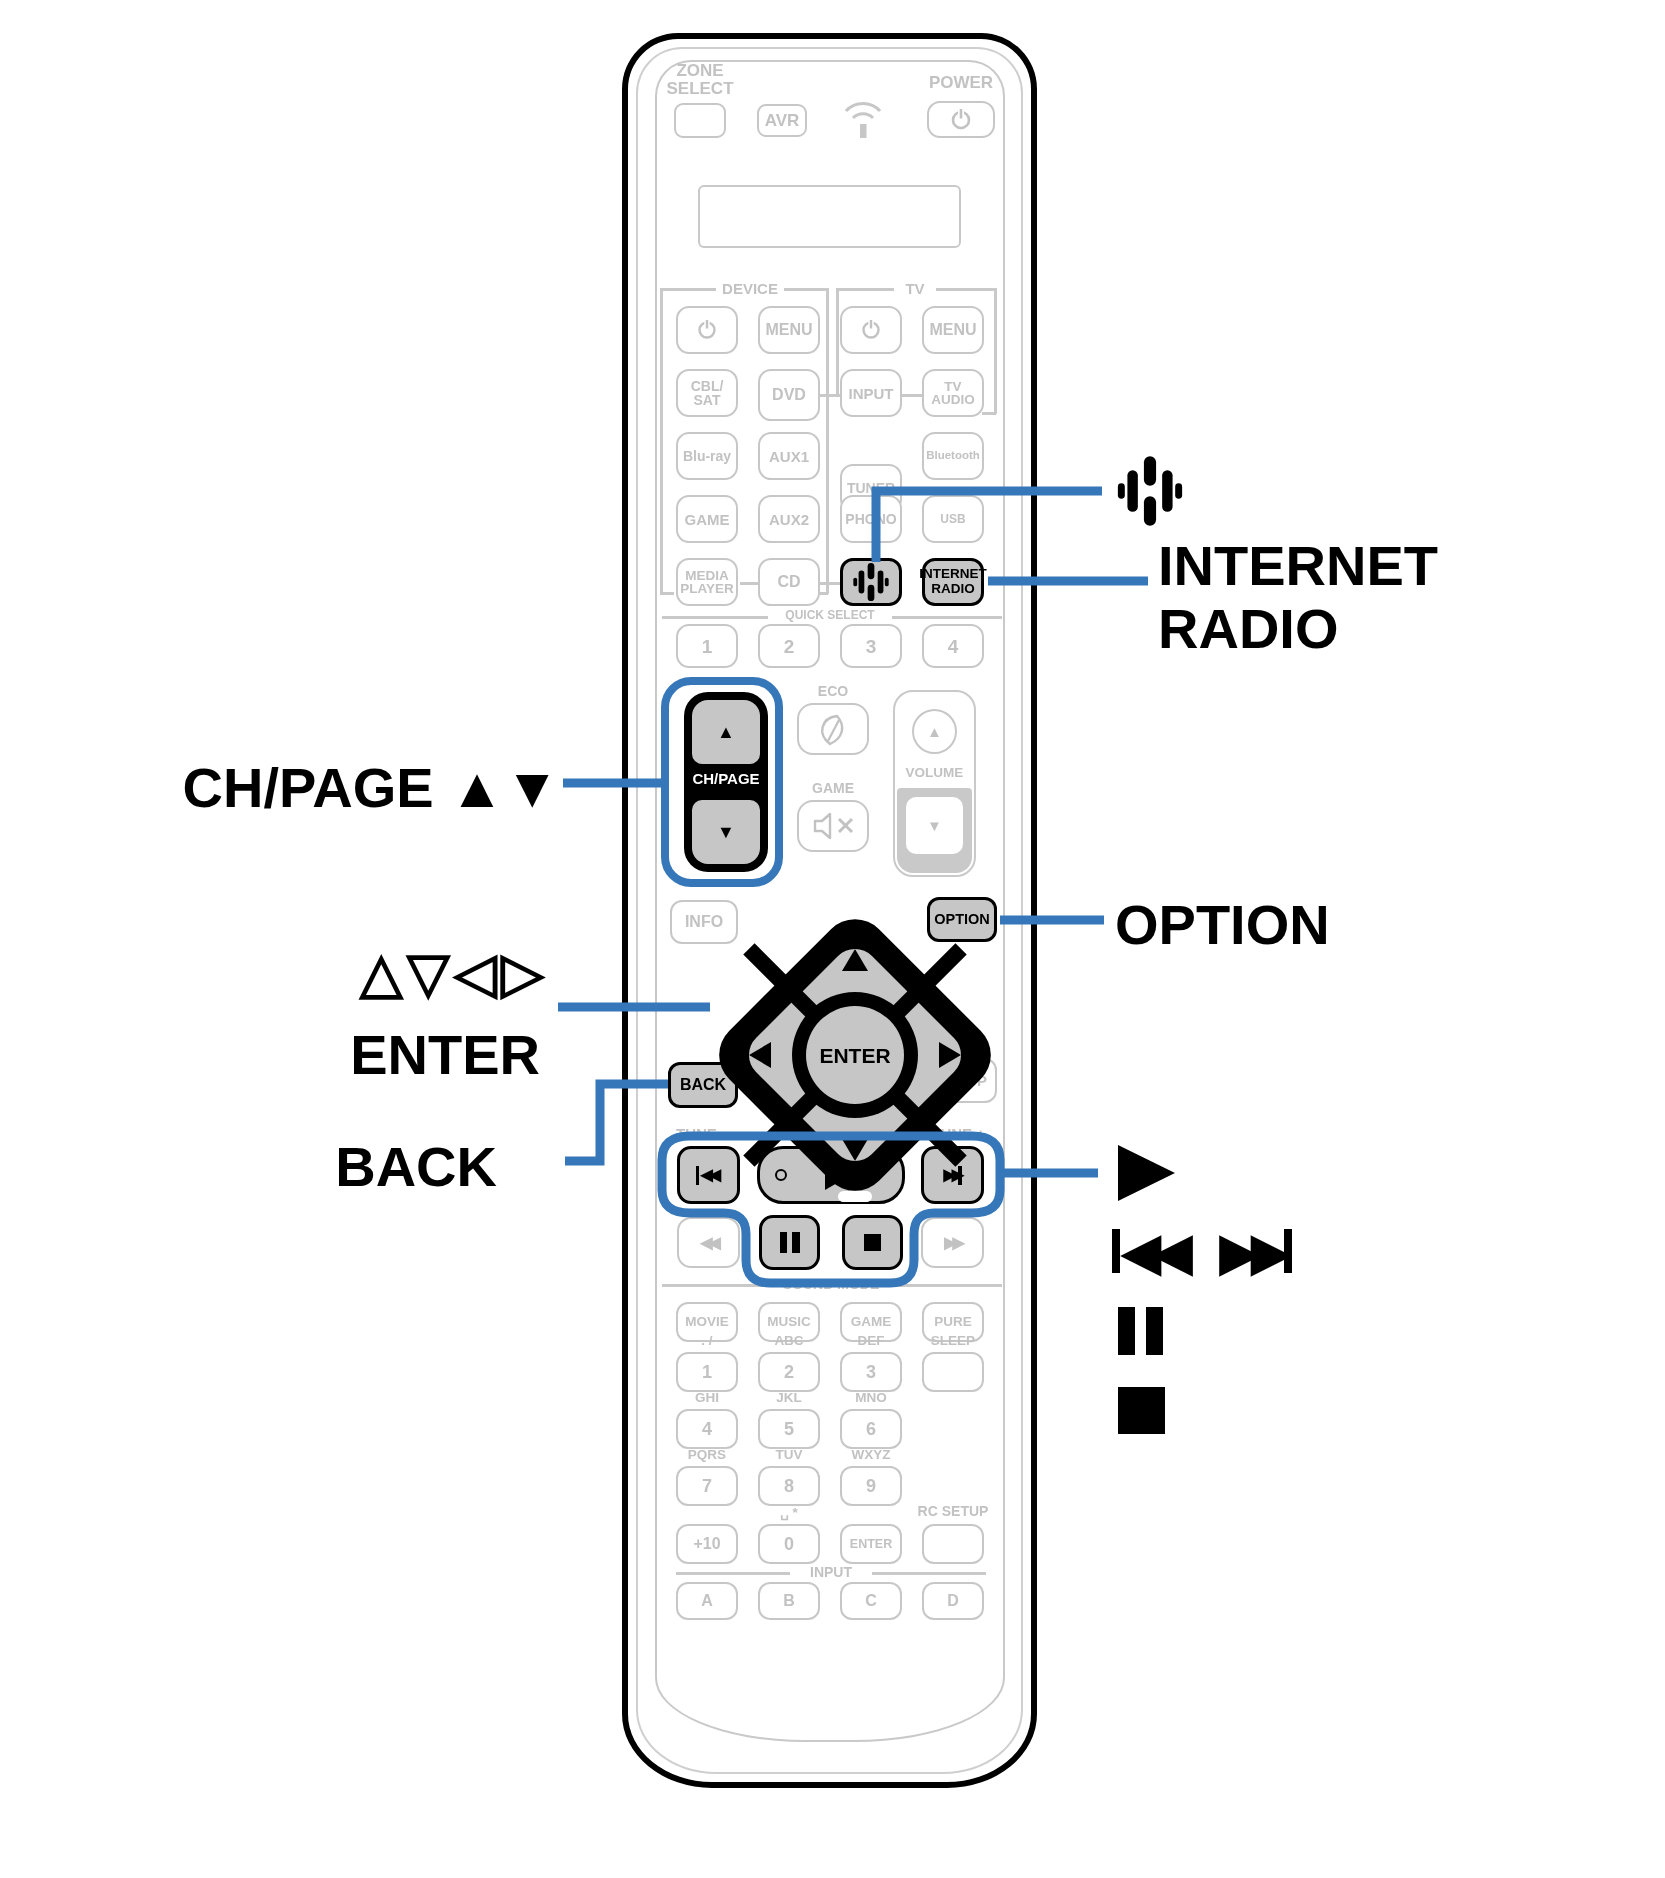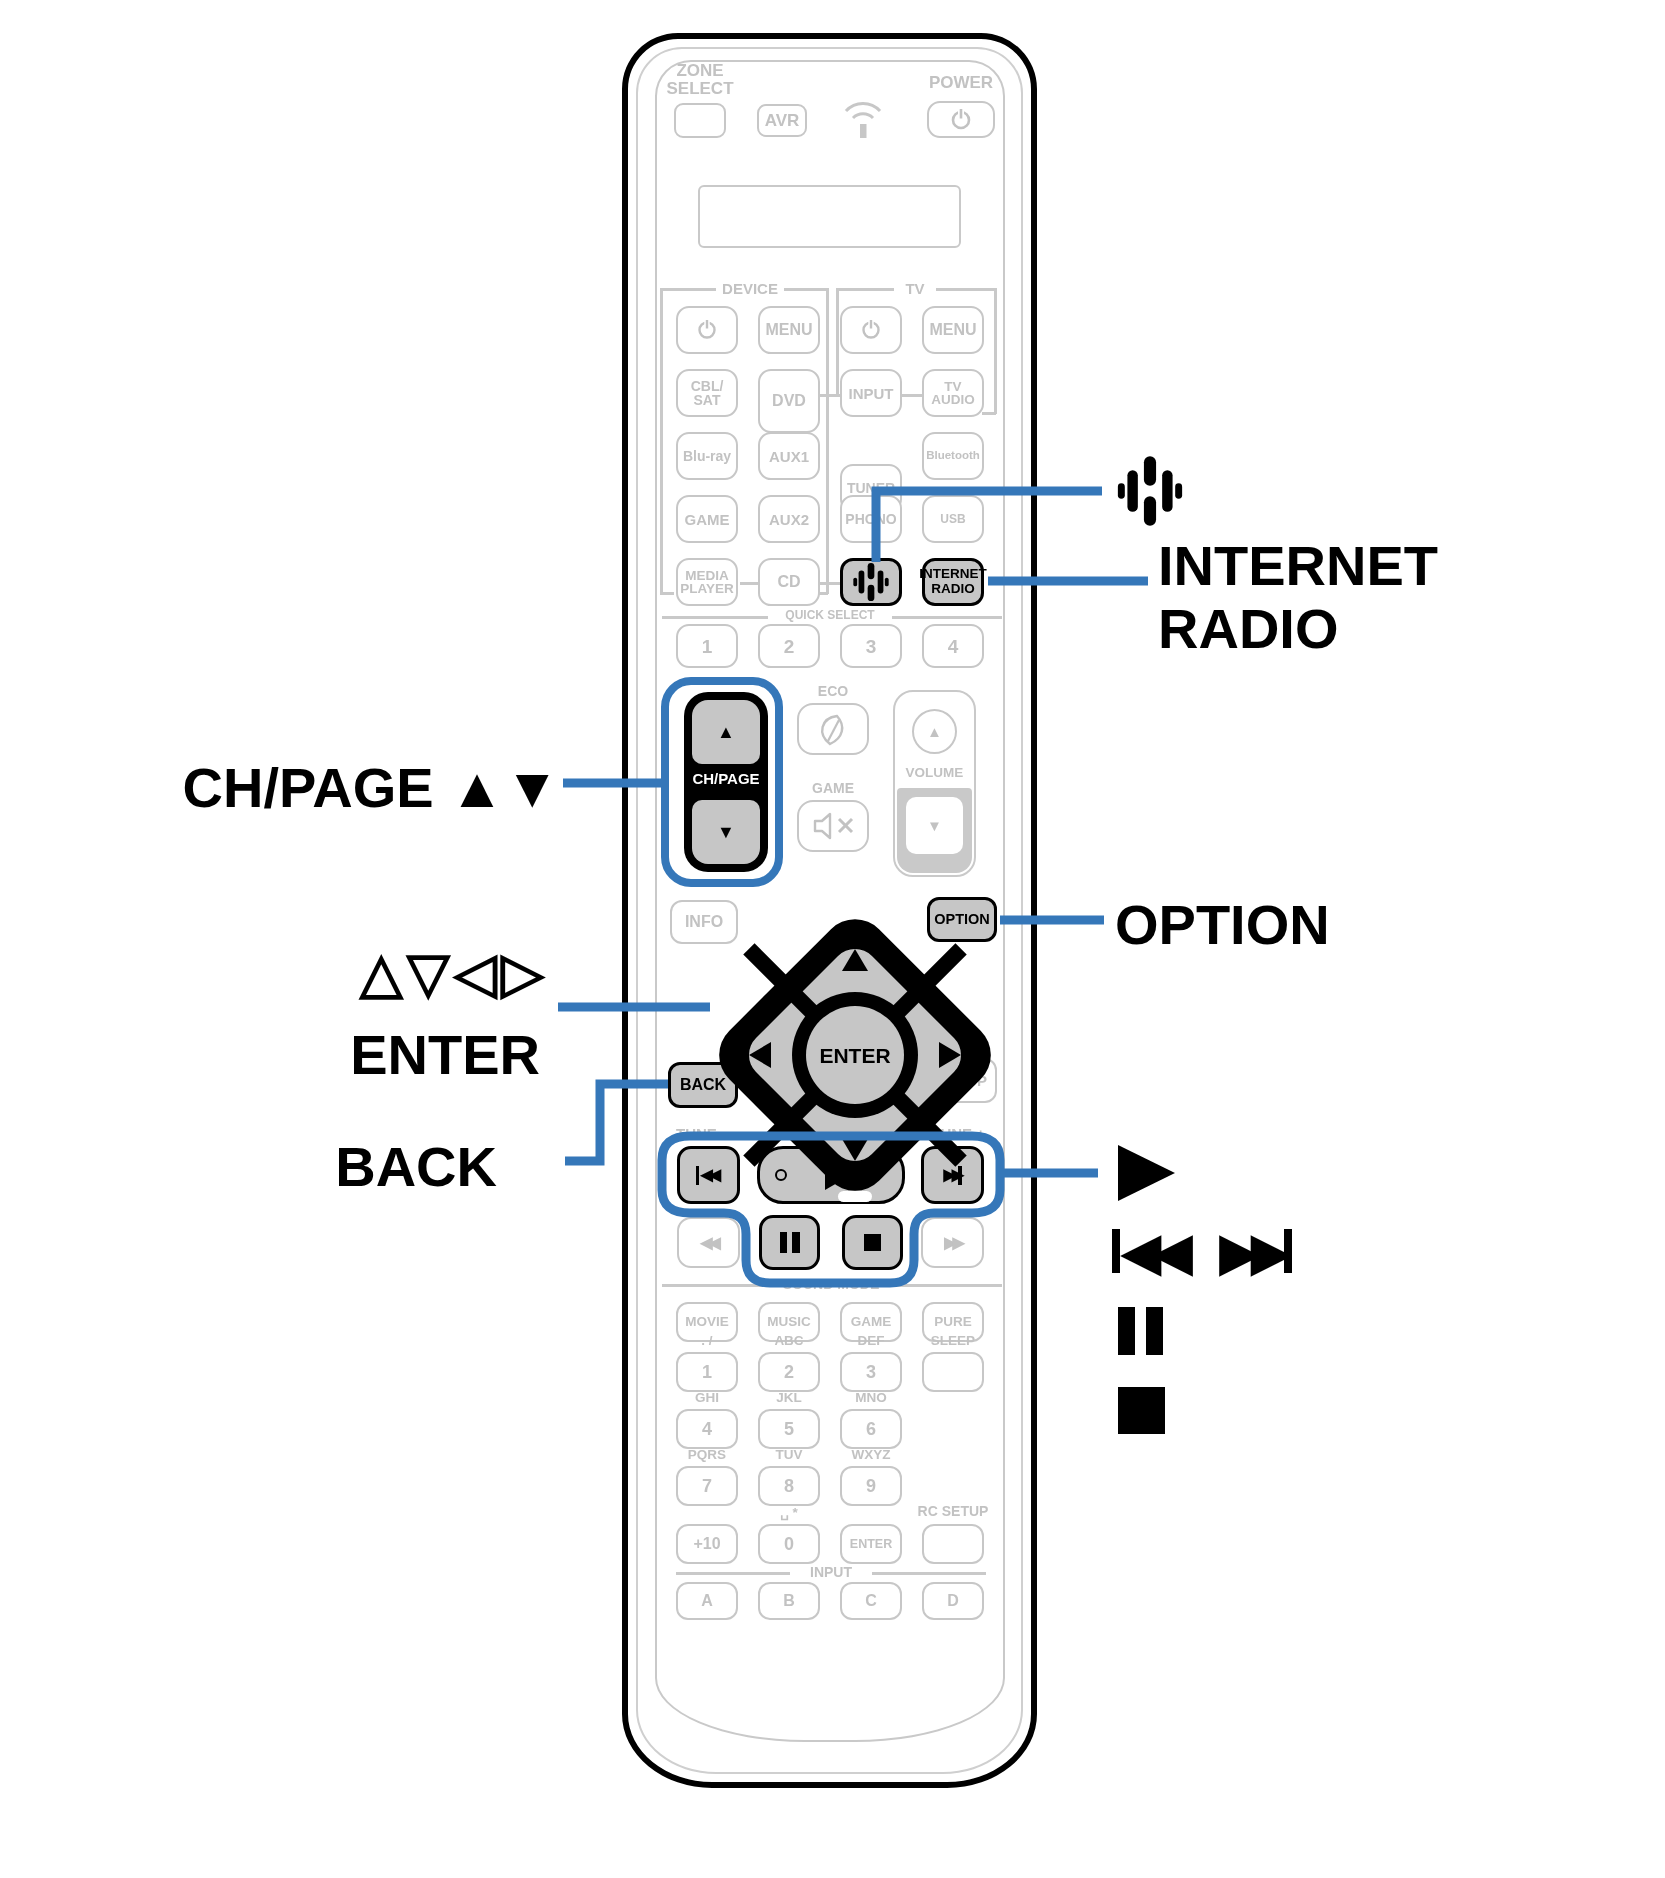--- a/index.html
+++ b/index.html
@@ -86,21 +86,21 @@
         <rect x="-2.7" y="-11" width="5.4" height="6.5" fill="#fff"></rect>
       <line x1="0" y1="-10" x2="0" y2="-1.5" stroke="#c2c2c2" stroke-width="2.4"></line>
     </svg>
   </div>
   <div class="btn" style="left:922px;top:306px;width:62px;height:48px;">MENU</div>
 
   <div class="btn l2" style="left:676px;top:369px;width:62px;height:48px;font-size:14px;line-height:1;">
     <span>CBL/</span>
       <span>SAT</span>
   </div>
-  <div class="btn" style="left:758px;top:369px;width:62px;height:64px;">DVD</div>
+  <div class="btn" style="left:758px;top:369px;width:62px;height:52px;">DVD</div>
   <div class="btn" style="left:840px;top:369px;width:62px;height:48px;font-size:15px;">INPUT</div>
   <div class="btn l2" style="left:922px;top:369px;width:62px;height:48px;font-size:13.5px;">
     <span>TV</span>
       <span>AUDIO</span>
   </div>
 
   <div class="btn" style="left:676px;top:432px;width:62px;height:48px;font-size:14px;">Blu-ray</div>
   <div class="btn" style="left:758px;top:432px;width:62px;height:48px;font-size:15px;">AUX1</div>
   <div class="btn" style="left:840px;top:432px;width:62px;height:48px;font-size:14px;margin-top:32px;">TUNER</div>
   <div class="btn" style="left:922px;top:432px;width:62px;height:48px;font-size:11.5px;">Bluetooth</div>

